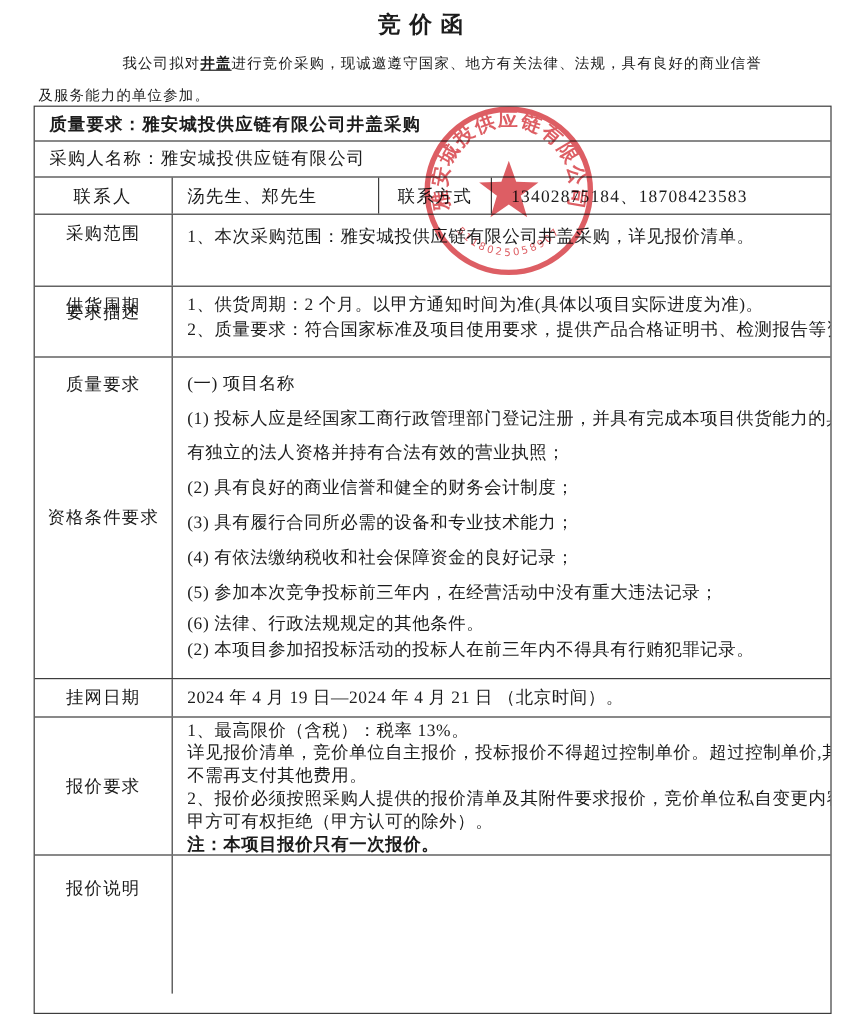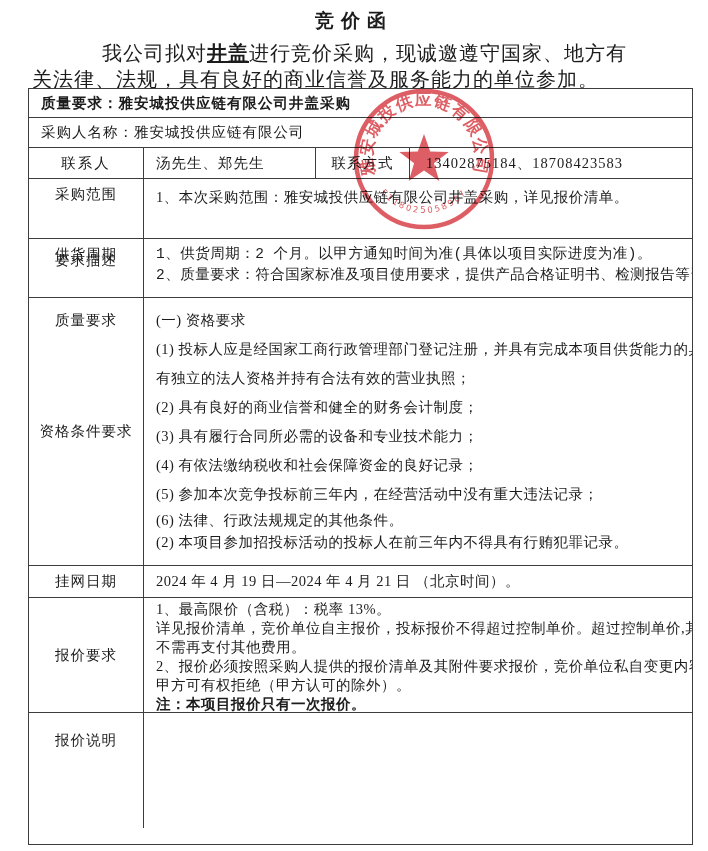--- a/index.html
+++ b/index.html
@@ -28,21 +28,21 @@
     text-align:center;
     font-size:19px;
     font-weight:bold;
     letter-spacing:7px;
   }
   .intro{
     position:absolute;
     top:40px;
     left:32px;
     width:614px;
-    font-size:20px;
+    font-size:12px;
     line-height:26px;
     text-indent:70px;
     letter-spacing:1px;
   }
   .intro .u{
     font-weight:bold;
     text-decoration:underline;
   }
   .tbl{
     position:absolute;
@@ -111,21 +111,21 @@
   }
   .c-method-value{
     flex:1;display:flex;align-items:center;padding-left:16px;letter-spacing:1px;
   }
   
   .label-2line{justify-content:space-evenly;padding:6px 0;gap:47px;}
   
   .line{white-space:nowrap;letter-spacing:0.5px;}
   .scope-content{display:flex;align-items:flex-start;padding-top:9px;}
   .supply-content{padding-top:5px;}
-  .supply-content .line{line-height:21px;font-family:Liberation Mono, monospace;}
+  .supply-content .line{line-height:21px;}
   .qual-content{padding-top:8px;}
   .qual-content .line{height:29px;line-height:29px;}
   .qual-content .line.tight{height:22px;line-height:22px;}
   .date-content{display:flex;align-items:center;}
   .quotereq-content{padding-top:2px;}
   .quotereq-content .line{line-height:19px;}
   .quotedesc-content{padding-top:10px;}
   .quotedesc-content .line{line-height:33px;font-size:15px;letter-spacing:0.8px;}
   .r-quote-desc .cell-label{justify-content:flex-start;padding-top:18px;}
   
@@ -183,21 +183,21 @@
       </div>
       <div class="cell-content supply-content">
         <div class="line">1、供货周期：2 个月。以甲方通知时间为准(具体以项目实际进度为准)。</div>
         <div class="line">2、质量要求：符合国家标准及项目使用要求，提供产品合格证明书、检测报告等资料。</div>
       </div>
     </div>
 
     <div class="row r-qualification">
       <div class="cell-label">资格条件要求</div>
       <div class="cell-content qual-content">
-        <div class="line">(一) 资格要求</div>
+        <div class="line">(一) 项目名称</div>
         <div class="line">(1) 投标人应是经国家工商行政管理部门登记注册，并具有完成本项目供货能力的具</div>
         <div class="line">有独立的法人资格并持有合法有效的营业执照；</div>
         <div class="line">(2) 具有良好的商业信誉和健全的财务会计制度；</div>
         <div class="line">(3) 具有履行合同所必需的设备和专业技术能力；</div>
         <div class="line">(4) 有依法缴纳税收和社会保障资金的良好记录；</div>
         <div class="line">(5) 参加本次竞争投标前三年内，在经营活动中没有重大违法记录；</div>
         <div class="line tight">(6) 法律、行政法规规定的其他条件。</div>
         <div class="line tight">(2) 本项目参加招投标活动的投标人在前三年内不得具有行贿犯罪记录。</div>
       </div>
     </div>

